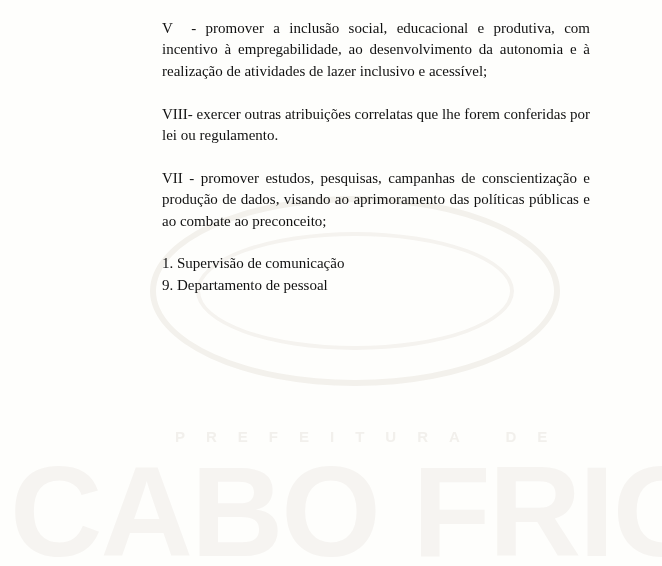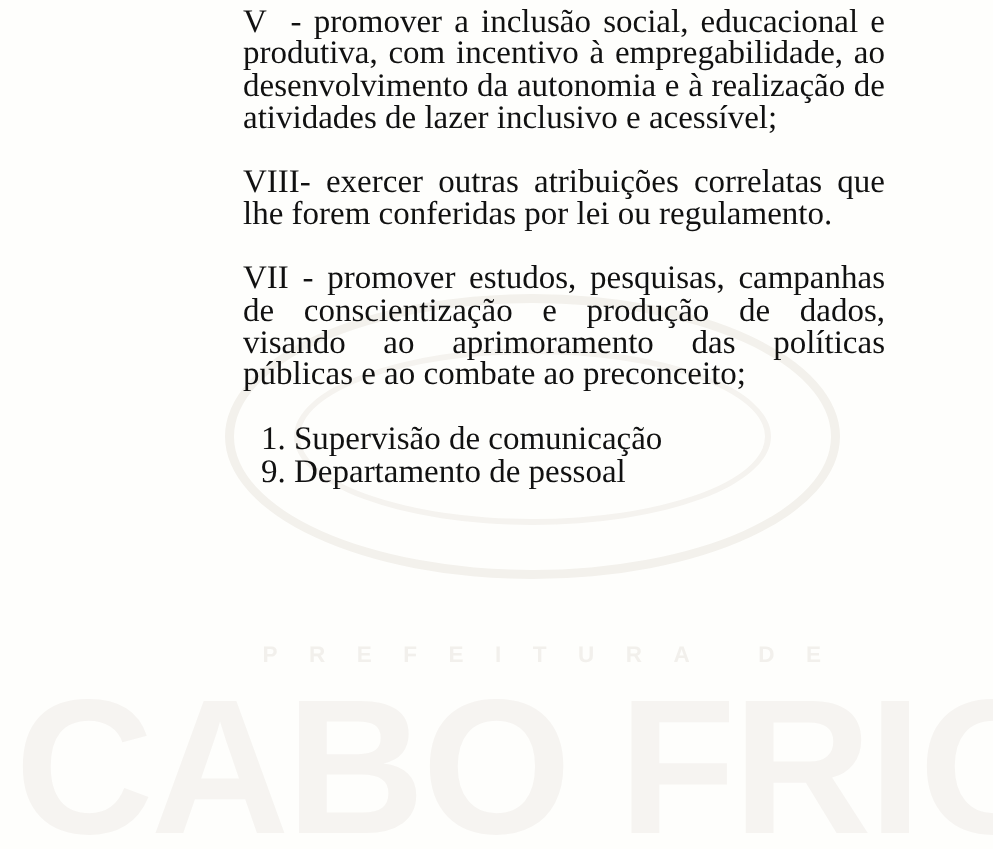--- a/index.html
+++ b/index.html
@@ -56,35 +56,35 @@
       font-size: 128px;
       font-weight: bold;
       color: #f6f4f1;
       letter-spacing: -2px;
       white-space: nowrap;
       line-height: 1;
     }
     .page {
       position: absolute;
       left: 162px;
-      top: 3px;
+      top: 18px;
       width: 428px;
       z-index: 1;
-      font-size: 22px;
+      font-size: 15px;
       line-height: 21.4px;
     }
     .para {
       margin: 0 0 21.4px 0;
       text-align: justify;
     }
     .bold {
       font-weight: bold;
     }
     .list {
-      margin: 12px;
+      margin: 0;
       padding: 0;
       list-style: none;
     }
     .list li {
       margin: 0;
       padding: 0;
     }
   </style>
 </head>
 <body>

